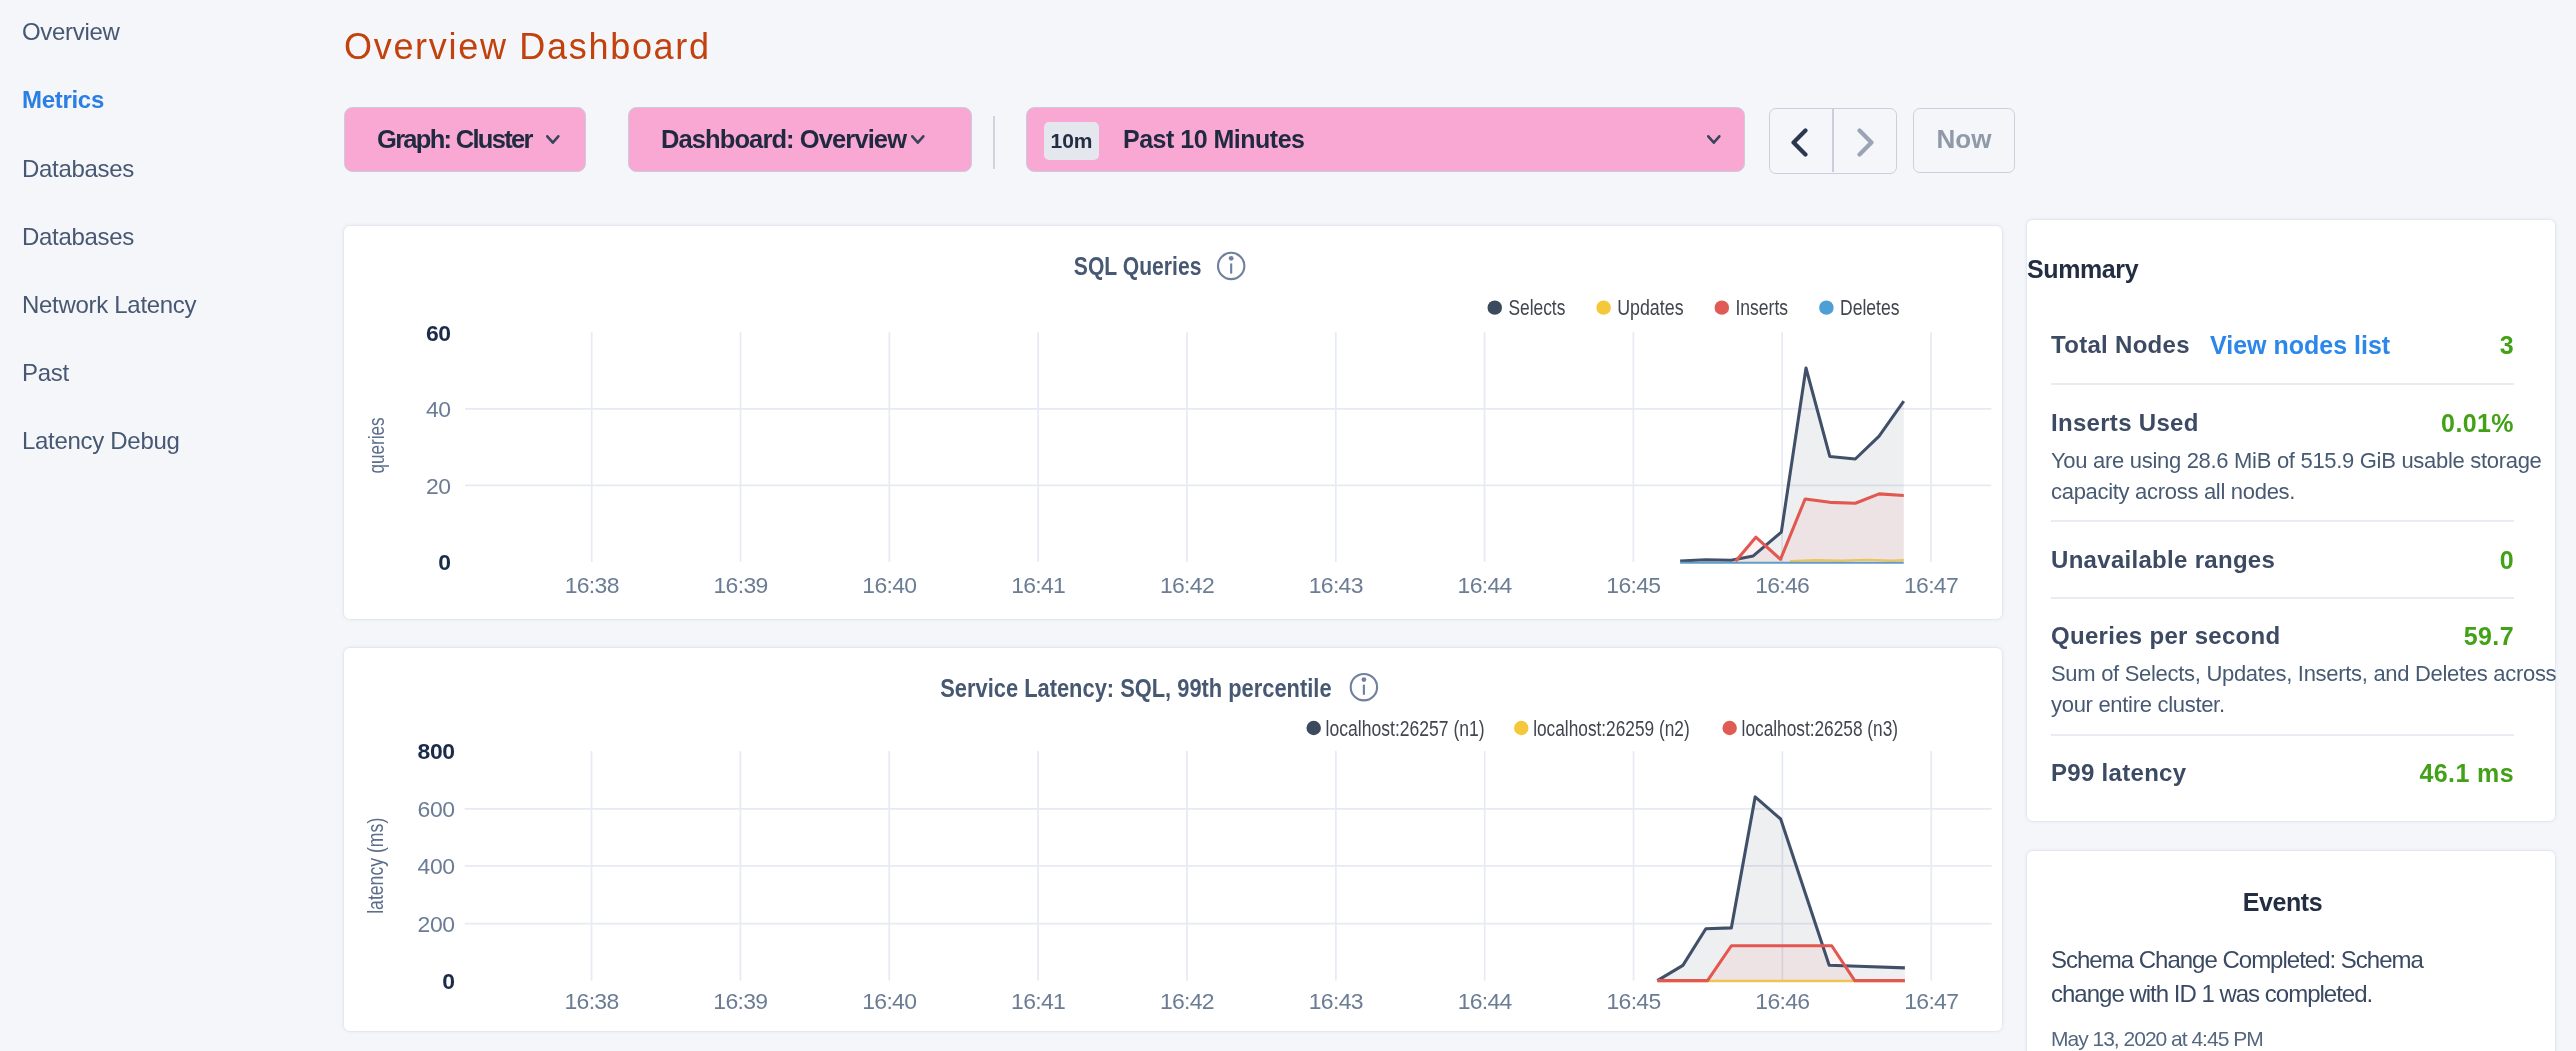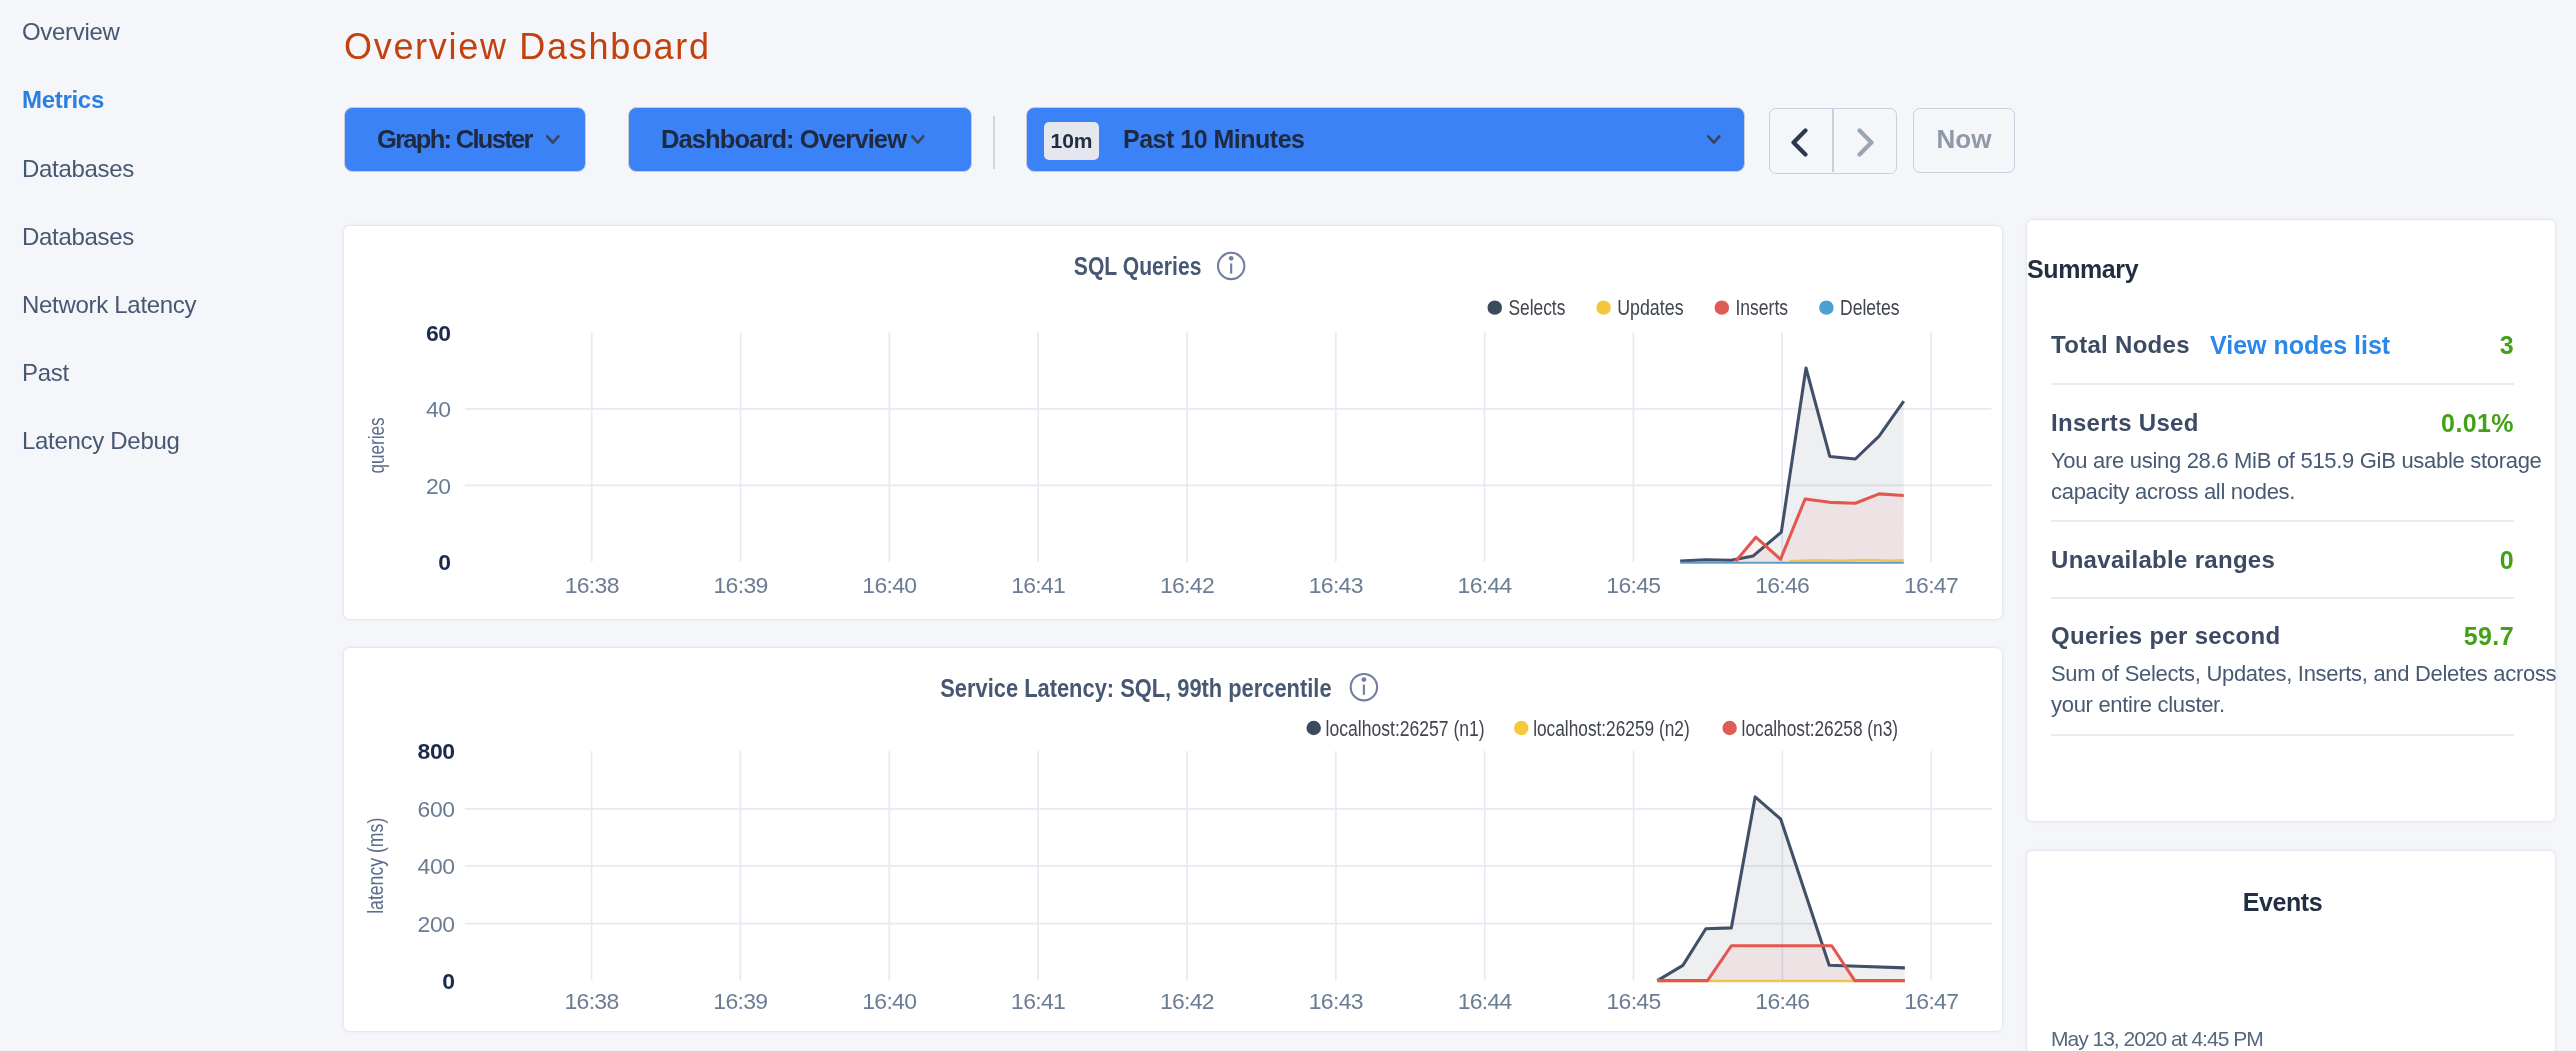--- a/index.html
+++ b/index.html
@@ -2,21 +2,21 @@
 <html style="font-size:13.6px"><head>
 <meta charset="utf-8">
 <style>
 * { margin:0; padding:0; box-sizing:border-box; }
 html,body { width:2576px; height:1051px; }
 body { background:#f4f6fa; font-family:"Liberation Sans",sans-serif; position:relative; overflow:hidden; }
 .abs { position:absolute; }
 .nav { position:absolute; left:22px; font-size:24px; color:#475872; letter-spacing:-0.3px; }
 .nav.active { color:#2b7fe2; font-weight:bold;text-align:right; }
 .card { position:absolute; background:#fff; border:1.7px solid #e4e7ee; border-radius:6.8px; box-shadow:0 0 4.3px rgba(40,50,70,0.06); }
-.ctl { position:absolute; background:#3b82f6; border:1.7px solid #c8cdd9; border-radius:8.5px; }
+.ctl { position:absolute; background:#f9a8d4; border:1.7px solid #c8cdd9; border-radius:8.5px; }
 .bold { font-weight:bold; }
 svg text { font-family:"Liberation Sans",sans-serif; }
 </style>
 </head>
 <body>
 
 <div class="nav" style="top:18px;">Overview</div>
 <div class="nav active" style="top:86px;">Metrics</div>
 <div class="nav" style="top:155px;">Databases</div>
 <div class="nav" style="top:223px;">Databases</div>
@@ -194,19 +194,24 @@
     <span class="bold" style="font-size:24px; color:#3c4a63; letter-spacing:0.3px;">Unavailable ranges</span>
     <span class="abs bold" style="right:0; top:0; font-size:25px; color:#42a117; letter-spacing:0.4px;">0</span>
   </div>
   <div class="abs" style="left:24px; top:377px; width:463px; height:1.7px; background:#e8ebf1;"></div>
   <div class="abs" style="left:24px; top:402px; width:463px;">
     <span class="bold" style="font-size:24px; color:#3c4a63; letter-spacing:0.3px;">Queries per second</span>
     <span class="abs bold" style="right:0; top:0; font-size:25px; color:#42a117; letter-spacing:0.4px;">59.7</span>
   </div>
   <div class="abs" style="left:24px; top:438px; width:527px; font-size:22px; color:#475a74; line-height:31px; letter-spacing:-0.3px; white-space:nowrap;">Sum of Selects, Updates, Inserts, and Deletes across<br>your entire cluster.</div>
   <div class="abs" style="left:24px; top:514px; width:463px; height:1.7px; background:#e8ebf1;"></div>
+  <div class="abs" style="left:24px; top:539px; width:463px;">
+    <span class="bold" style="font-size:24px; color:#3c4a63; letter-spacing:0.3px;">P99 latency</span>
+    <span class="abs bold" style="right:0; top:0; font-size:25px; color:#42a117; letter-spacing:0.4px;">46.1 ms</span>
+  </div>
 </div>
 
 <div class="card" style="left:2026px; top:850px; width:530px; height:272px; border-width:0.9px;">
   <div class="abs bold" style="left:0; top:37px; width:511px; text-align:center; font-size:25px; color:#242e42; letter-spacing:-0.4px;">Events</div>
+  <div class="abs" style="left:24px; top:92px; width:510px; font-size:24px; color:#3b4a63; line-height:34px; letter-spacing:-1px; white-space:nowrap;">Schema Change Completed: Schema<br>change with ID 1 was completed.</div>
   <div class="abs" style="left:24px; top:176px; font-size:21px; color:#54677f; letter-spacing:-1px;">May 13, 2020 at 4:45 PM</div>
 </div>
 
 
 </body></html>

